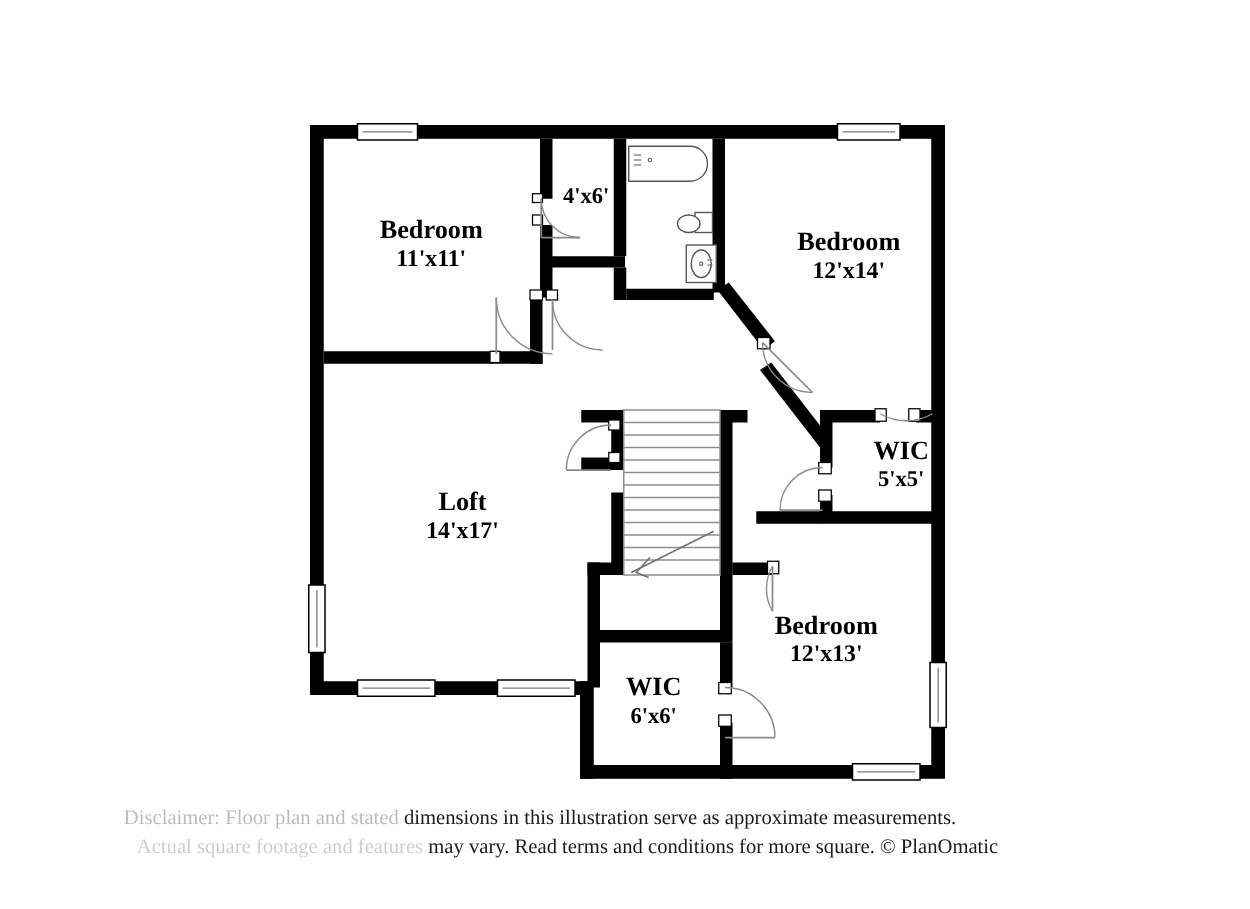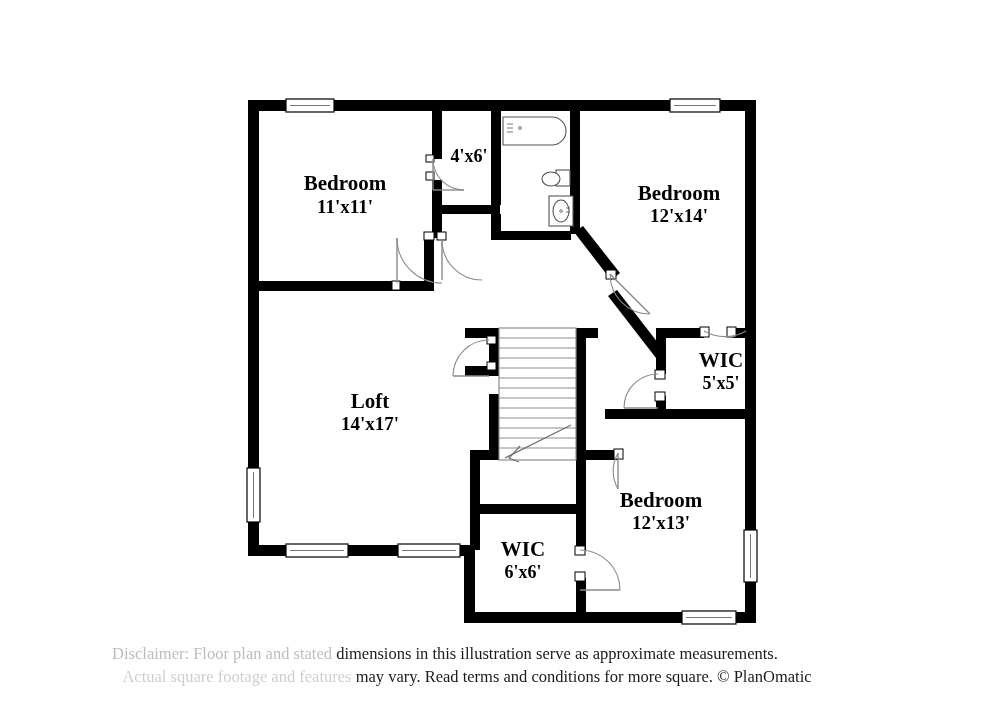--- a/index.html
+++ b/index.html
@@ -93,21 +93,20 @@
   #disclaimer {
     position: absolute;
     left: 0;
     top: 642px;
     width: 864px;
     text-align: center;
     font-family: "Liberation Serif", serif;
     font-size: 16.5px;
     color: #1a1a1a;
     line-height: 1.42;
-    padding-left: 13px;
   }
   #disclaimer .line {
     display: block;
     white-space: nowrap;
   }
   .faded-a { color: rgba(25,25,25,0.30); }
   .faded-b { color: rgba(25,25,25,0.22); margin-left: 44px; }
 </style>
 </head>
 <body>

